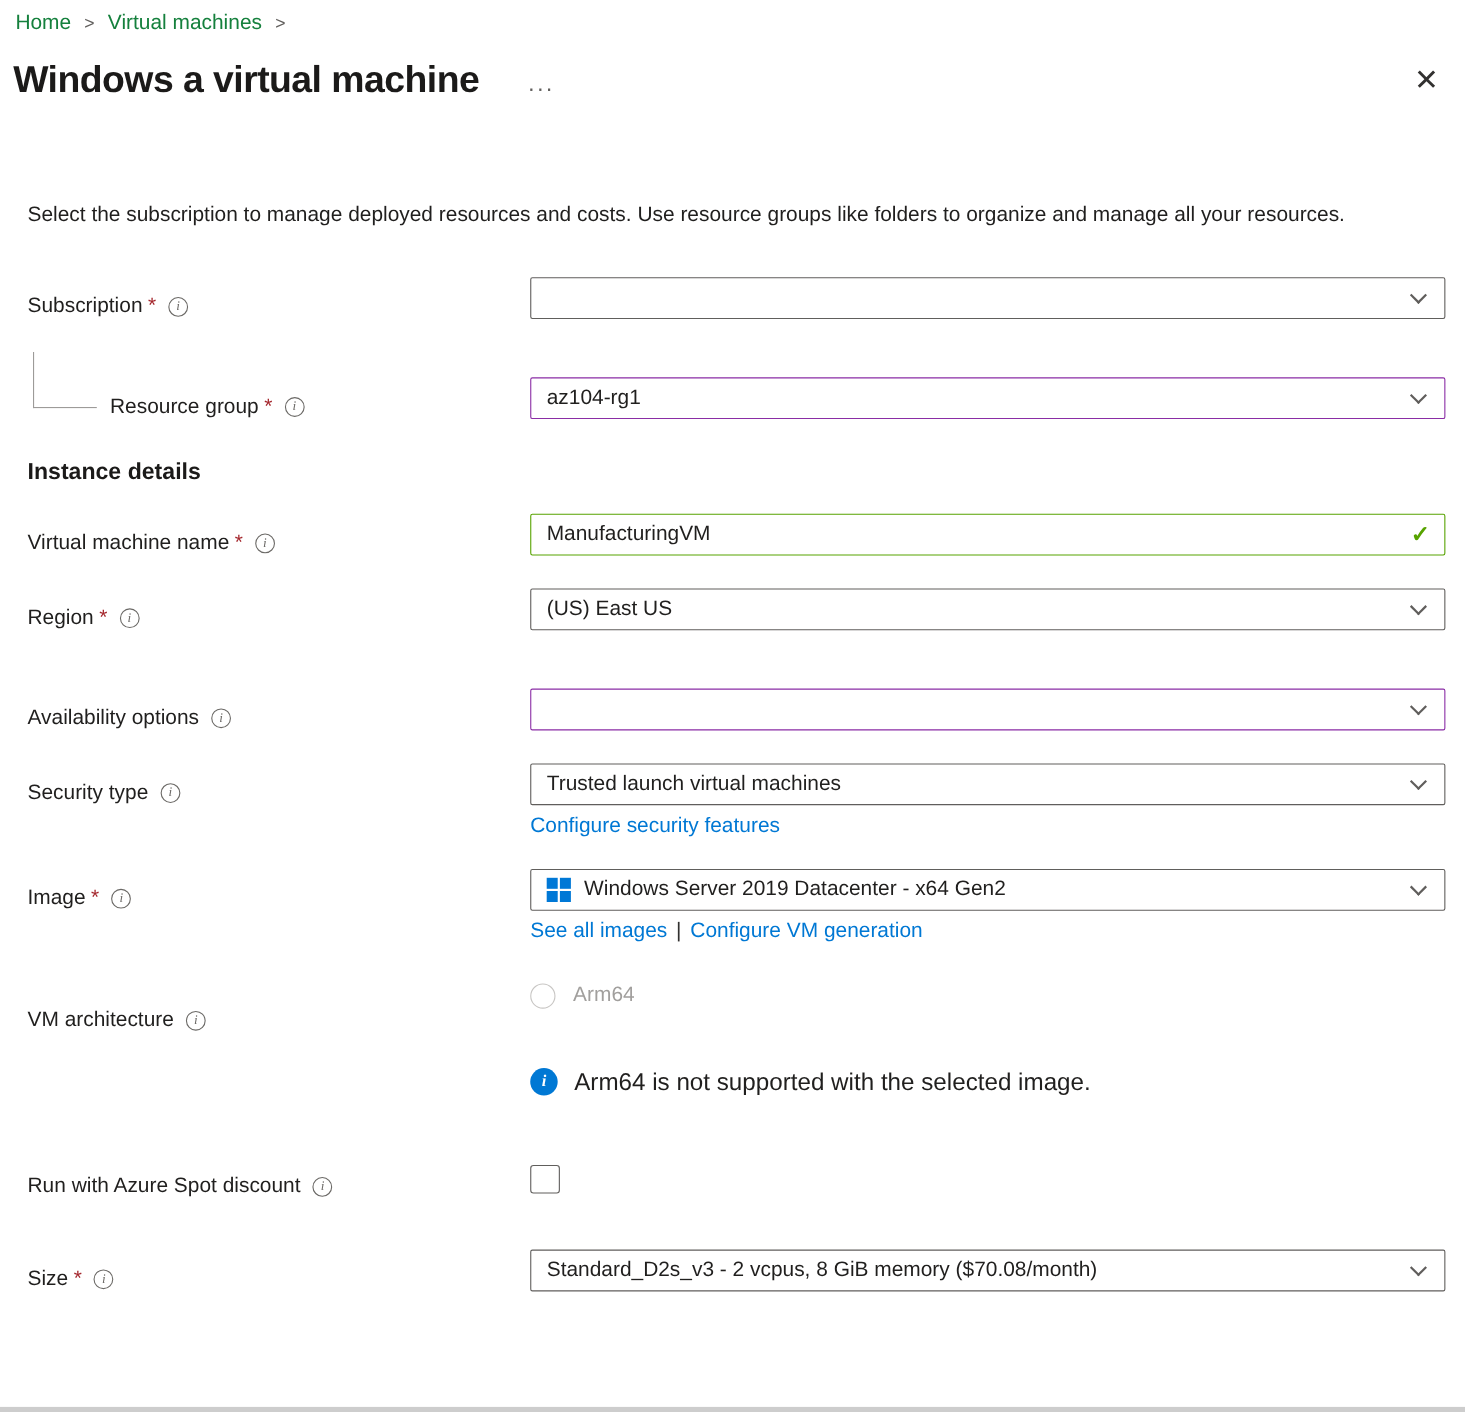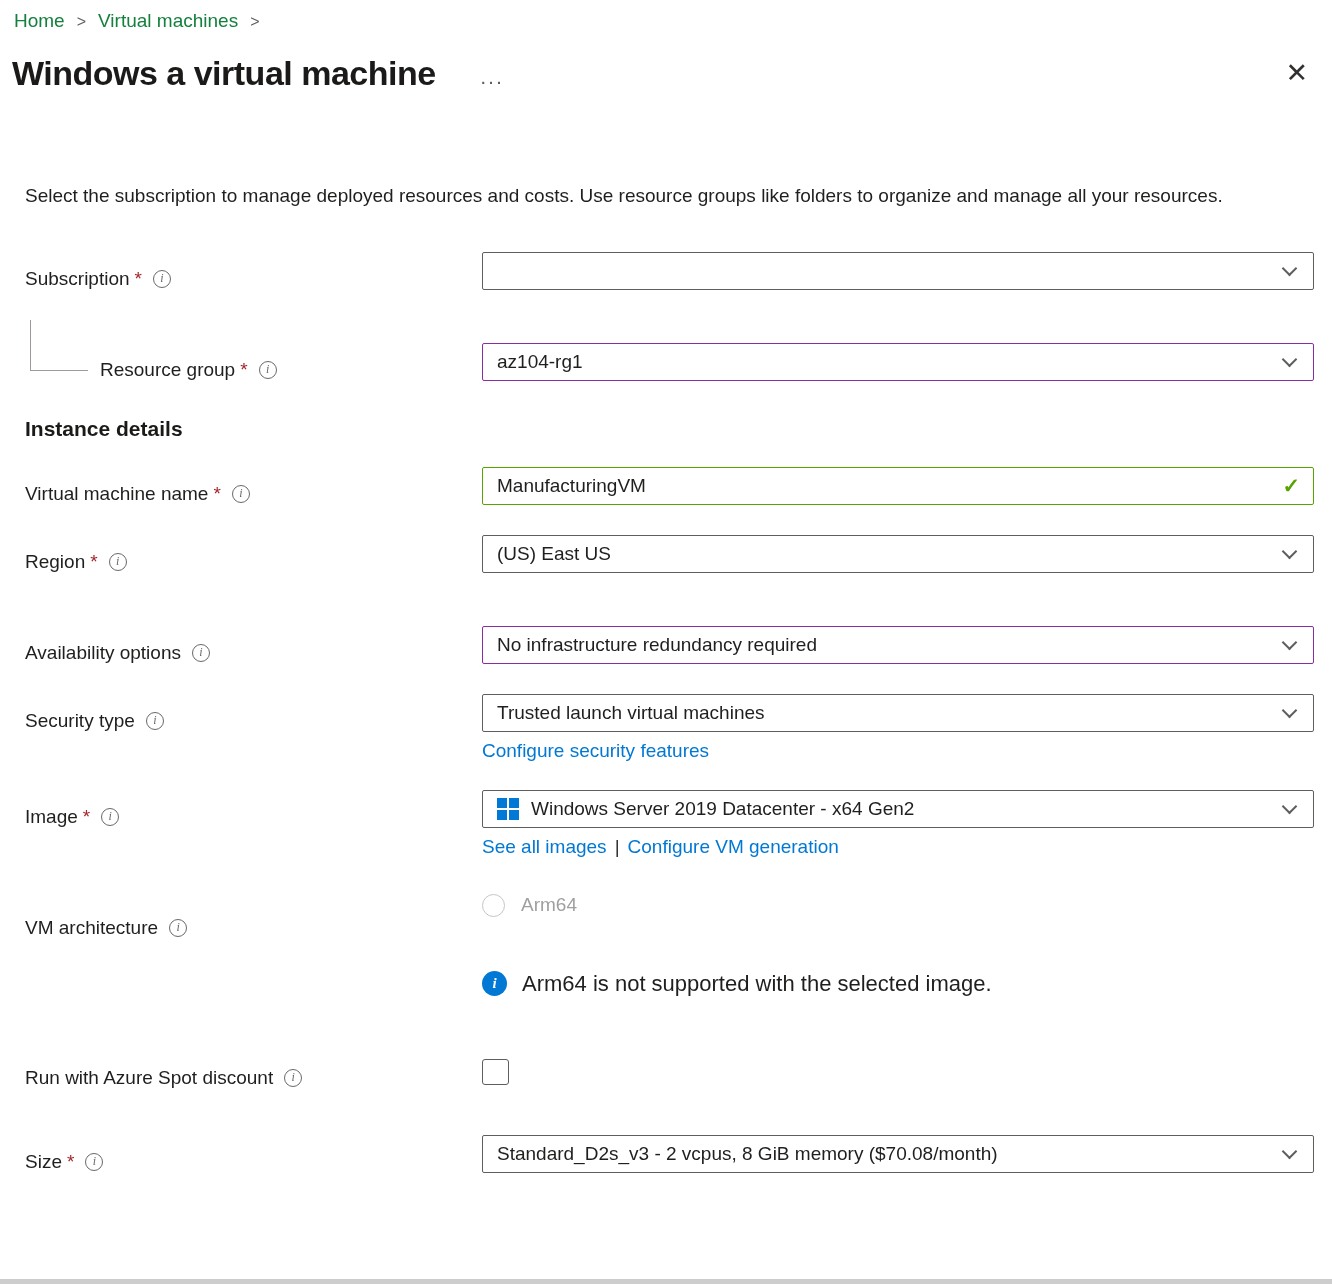--- a/index.html
+++ b/index.html
@@ -181,21 +181,20 @@
     </div>
   </div>
 
   <div class="row">
     <div class="label-col">
       <span class="label">Availability options</span>
       <span class="info-icon">i</span>
     </div>
     <div class="field-col">
       <div class="dropdown purple">
-        <span>No infrastructure redundancy required</span>
         <span class="chevron"></span>
       </div>
     </div>
   </div>
 
   <div class="row tight">
     <div class="label-col">
       <span class="label">Security type</span>
       <span class="info-icon">i</span>
     </div>

